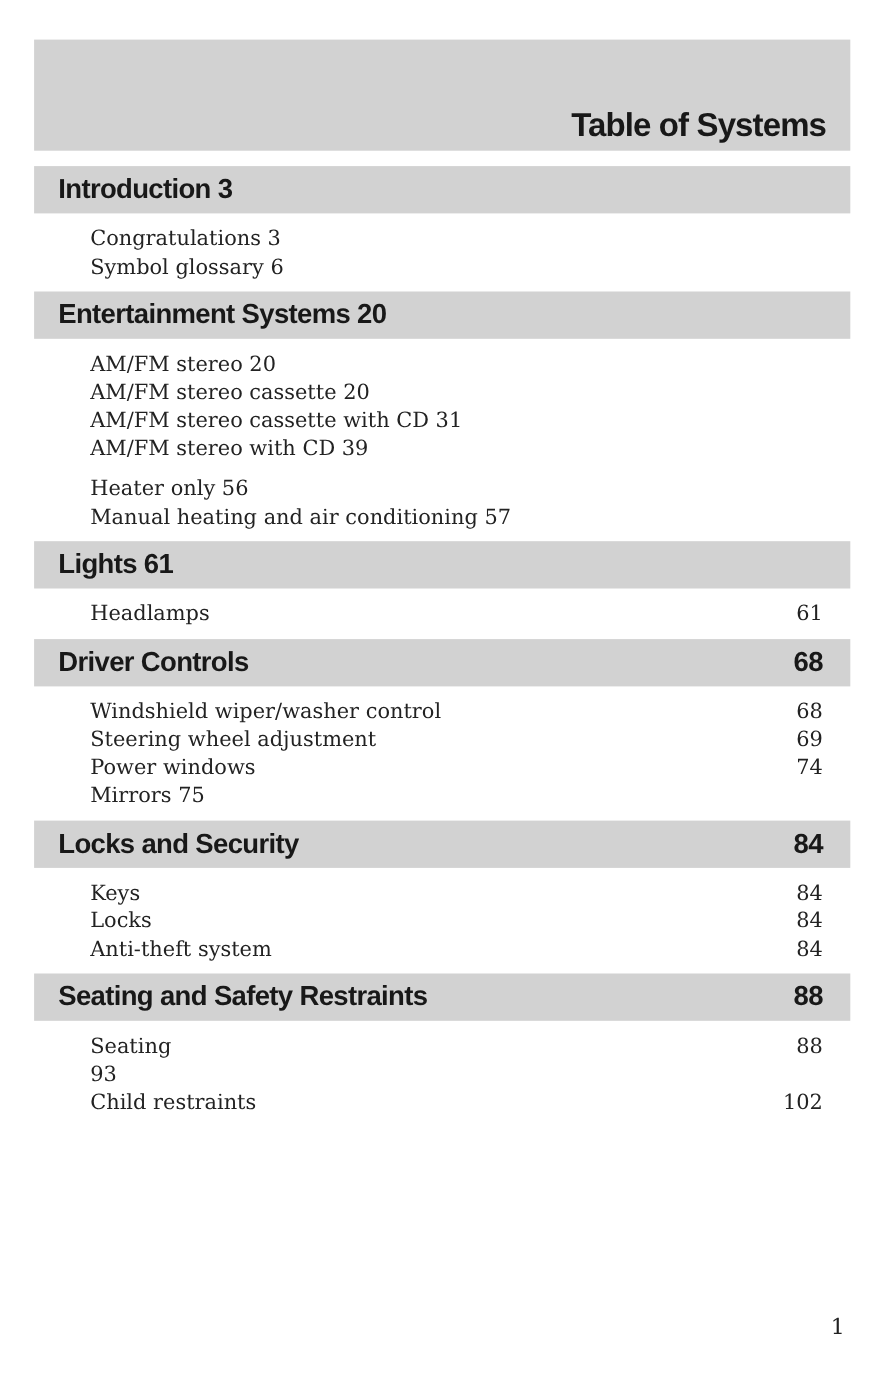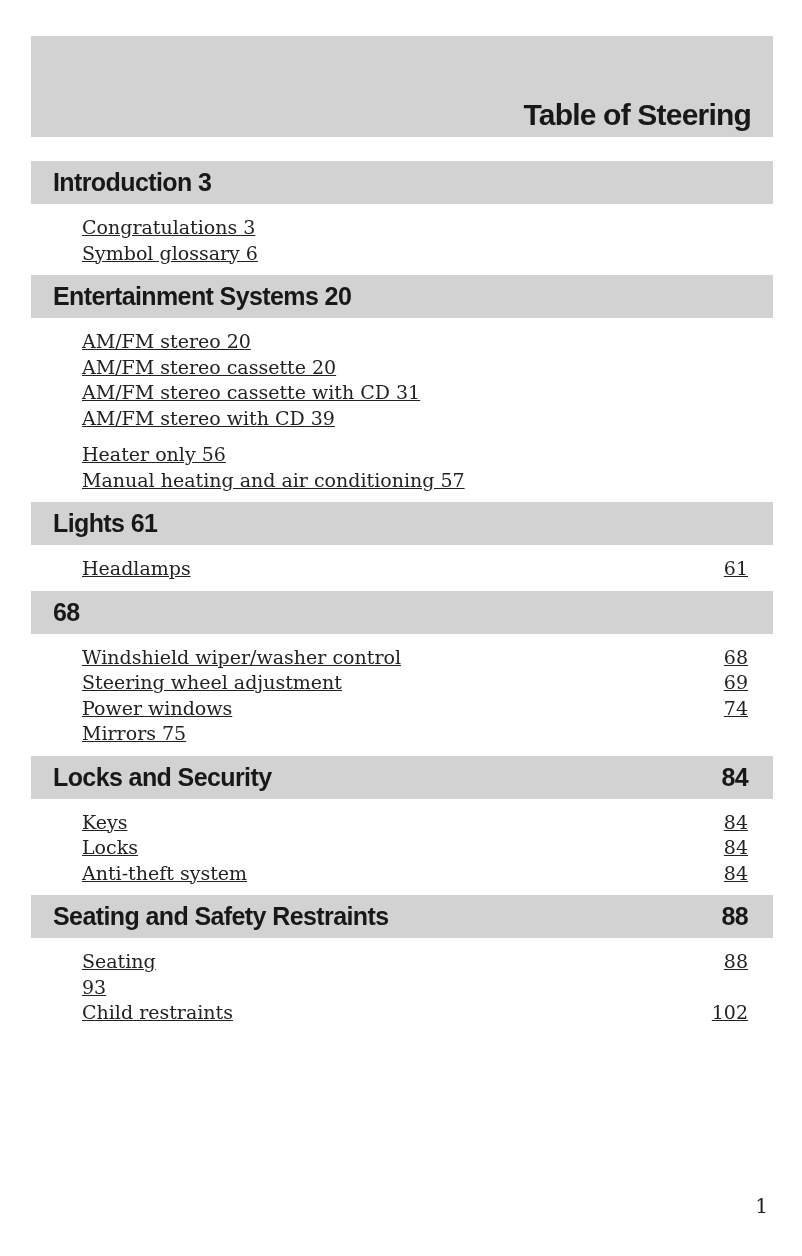--- a/index.html
+++ b/index.html
@@ -33,21 +33,21 @@
     margin: 0;
     font-size: 30px;
     font-weight: bold;
     letter-spacing: -0.8px;
     color: #181818;
     line-height: 1;
   }
   .toc {
     position: absolute;
     left: 31px;
-    top: 161px;
+    top: 151px;
     width: 742px;
   }
   .section-bar {
     height: 43px;
     background: #d2d2d2;
     display: flex;
     align-items: center;
     justify-content: space-between;
     box-sizing: border-box;
     padding: 0 25px 0 22px;
@@ -67,21 +67,20 @@
     font-family: "DejaVu Serif", serif;
     font-size: 19px;
     color: #222222;
   }
   .entry {
     display: flex;
     justify-content: space-between;
     align-items: flex-end;
     line-height: 25.5px;
     white-space: nowrap;
-    text-decoration: underline;
   }
   .entry-label { text-align: left; }
   .entry-page { text-align: right; }
   .page-footer {
     position: absolute;
     left: 0;
     top: 1194px;
     width: 802px;
     box-sizing: border-box;
     padding-right: 34px;
@@ -90,21 +89,21 @@
     font-size: 20px;
     color: #222222;
   }
 </style>
 </head>
 <body>
 
 <div class="page">
 
   <header class="title-band">
-    <h1 class="doc-title">Table of Steering</h1>
+    <h1 class="doc-title">Table of Systems</h1>
   </header>
 
   <main class="toc" id="toc">
       <section class="toc-section">
         <div class="section-bar">
           <span class="section-title">Introduction 3</span>
           <span class="section-page"></span>
         </div>
         <ul class="entries">
           <li class="entry">
@@ -160,20 +159,21 @@
         </div>
         <ul class="entries">
           <li class="entry">
             <span class="entry-label">Headlamps</span>
             <span class="entry-page">61</span>
           </li>
         </ul>
       </section>
       <section class="toc-section">
         <div class="section-bar">
+          <span class="section-title">Driver Controls</span>
           <span class="section-page">68</span>
         </div>
         <ul class="entries">
           <li class="entry">
             <span class="entry-label">Windshield wiper/washer control</span>
             <span class="entry-page">68</span>
           </li>
           <li class="entry">
             <span class="entry-label">Steering wheel adjustment</span>
             <span class="entry-page">69</span>

